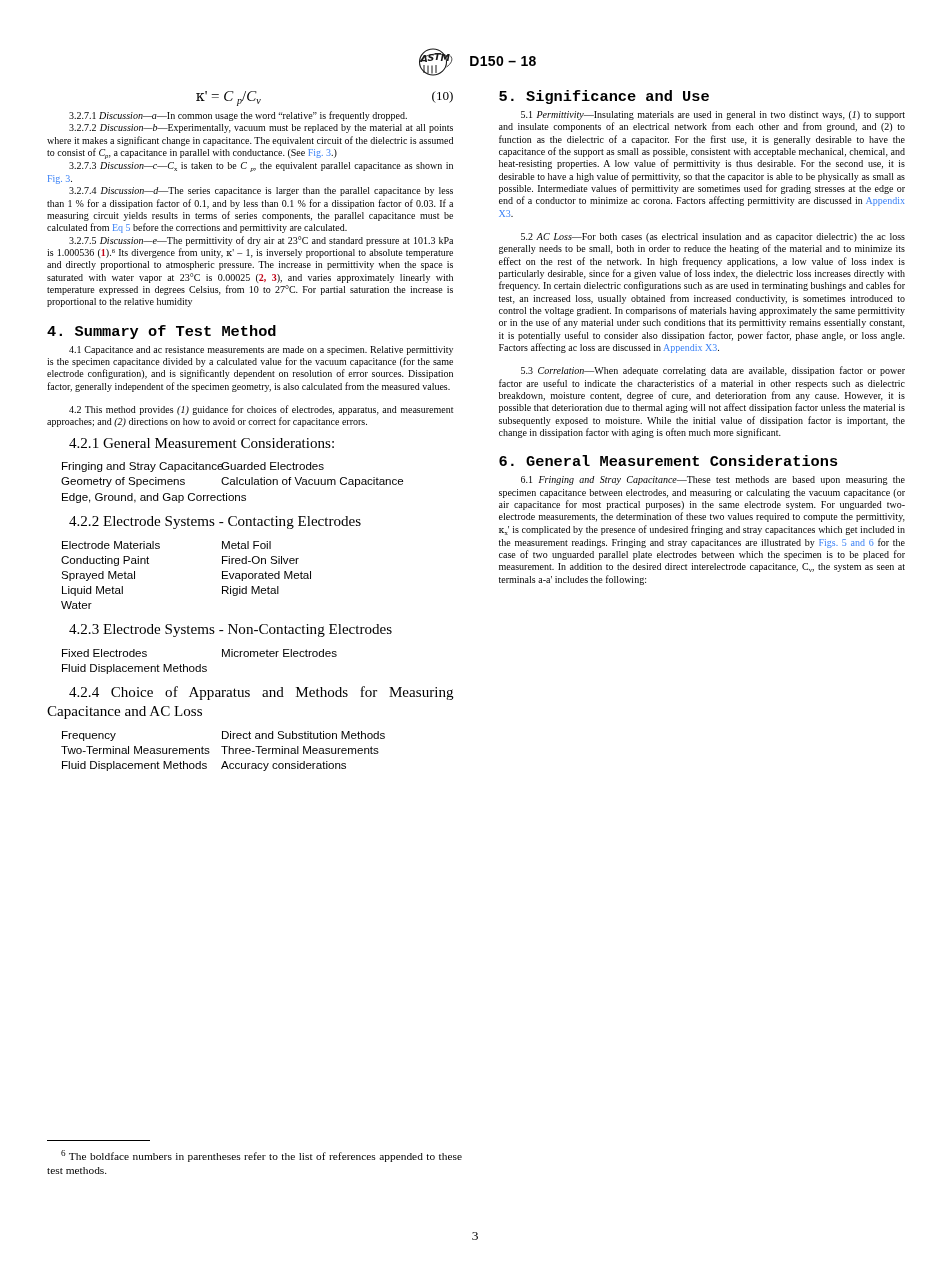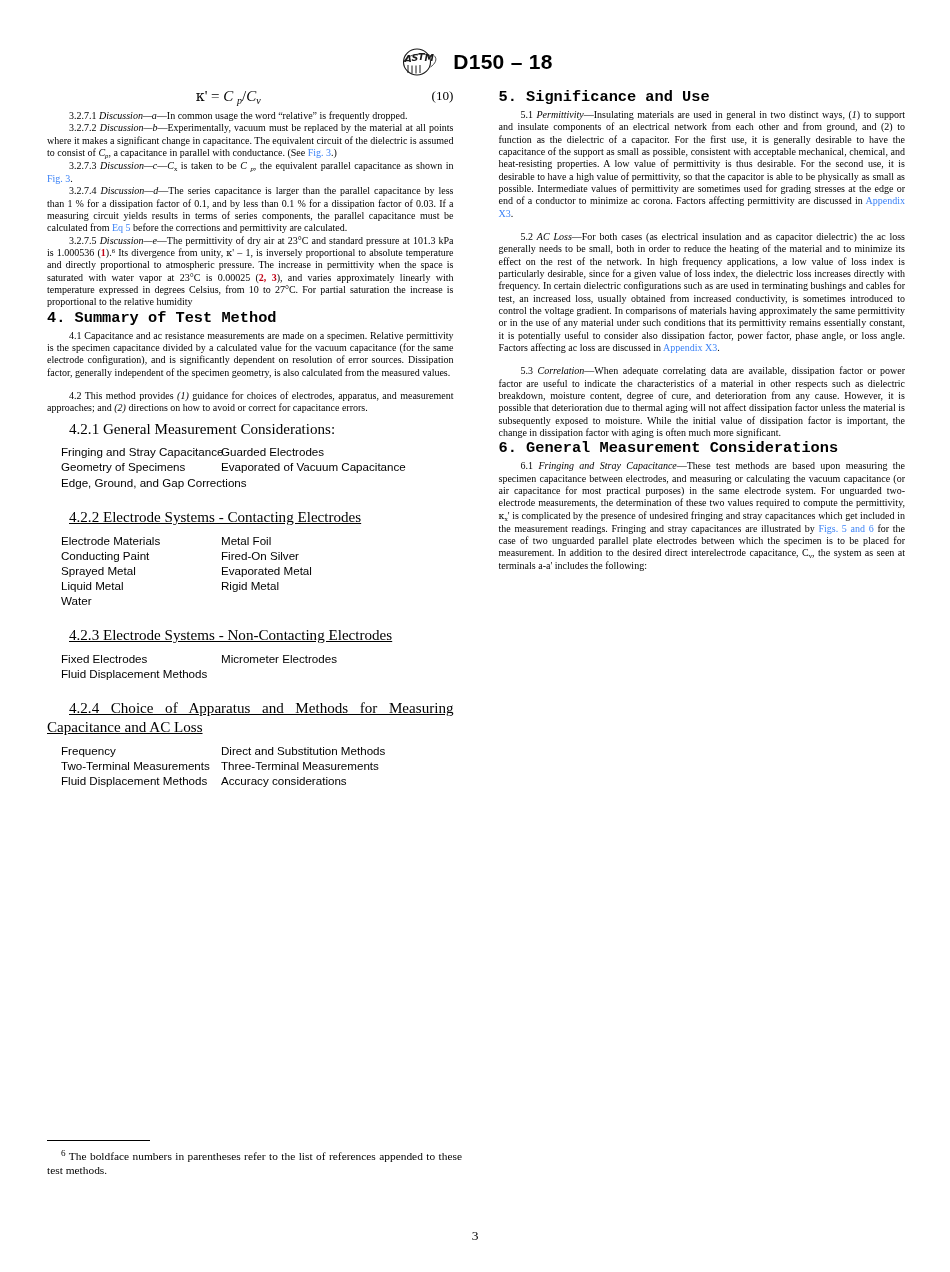--- a/index.html
+++ b/index.html
@@ -34,21 +34,21 @@
   }
   .astm-logo {
     width: 46px;
     height: 30px;
     flex: none;
     display: block;
   }
   .doc-designation {
     font-family: "Liberation Sans", "DejaVu Sans", sans-serif;
     font-weight: bold;
-    font-size: 21px;
+    font-size: 14px;
     letter-spacing: 0.3px;
     line-height: 1;
     padding-bottom: 2px;
   }
 
   
   .columns {
     position: absolute;
     top: 88px;
     left: 47px;
@@ -74,21 +74,21 @@
   p.gap {
     margin-top: 11px;
   }
   h3 {
     margin: 0 0 1px 0;
     font-size: 15.3px;
     font-weight: bold;
     line-height: 1.3;
     font-family: Liberation Mono, monospace;
   }
-  h3.spaced { }
+  h3.spaced { margin-top: 14px; }
 
   .eq {
     position: relative;
     font-size: 15px;
     text-align: center;
     margin: 0 0 2px 0;
     height: 20px;
   }
   .eq .eqnum {
     position: absolute;
@@ -115,21 +115,21 @@
   .kappa { font-family: "DejaVu Serif", serif; font-size: 0.95em; }
 
   
   .subhead {
     font-size: 15.1px;
     line-height: 1.235;
     text-indent: 22px;
     text-align: justify;
     margin: 5px 0 0 0;
   }
-  .subhead.nogap { margin-top: 18px; text-decoration: underline; }
+  .subhead.nogap { margin-top: 8px; }
   .itemlist {
     display: flex;
     font-family: "Liberation Sans", "DejaVu Sans", sans-serif;
     font-size: 11.6px;
     line-height: 1.31;
     margin: 6px 0 7px 0;
     padding-left: 14px;
   }
   .itemlist .lcol { width: 160px; flex: none; }
   .itemlist .rcol { flex: 1; }
@@ -222,21 +222,21 @@
       <p class="subhead">4.2.1  General Measurement Considerations:</p>
 
       <div class="itemlist">
         <div class="lcol">
           <div class="row">Fringing and Stray Capacitance</div>
           <div class="row">Geometry of Specimens</div>
           <div class="row">Edge, Ground, and Gap Corrections</div>
         </div>
         <div class="rcol">
           <div class="row">Guarded Electrodes</div>
-          <div class="row">Evaporated of Vacuum Capacitance</div>
+          <div class="row">Calculation of Vacuum Capacitance</div>
         </div>
       </div>
 
       <p class="subhead nogap">4.2.2  Electrode Systems - Contacting Electrodes</p>
 
       <div class="itemlist">
         <div class="lcol">
           <div class="row">Electrode Materials</div>
           <div class="row">Conducting Paint</div>
           <div class="row">Sprayed Metal</div>

